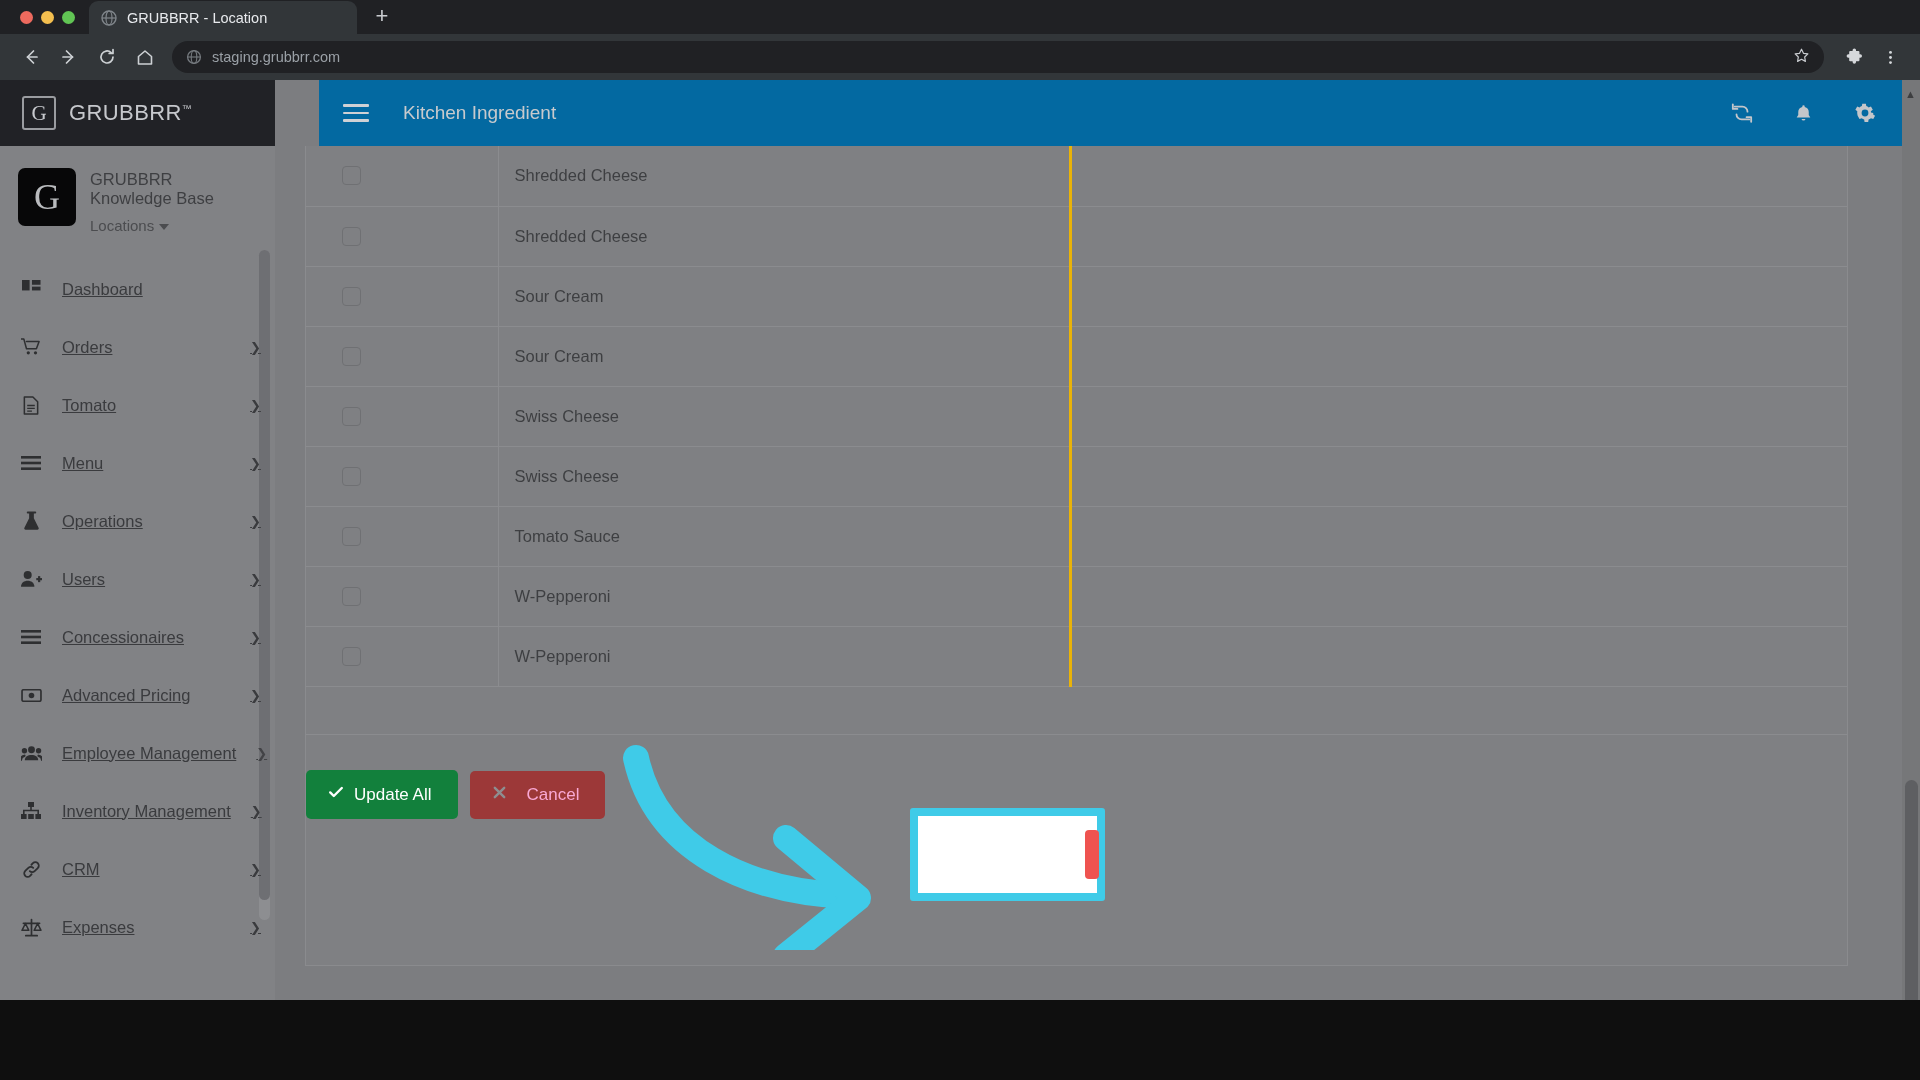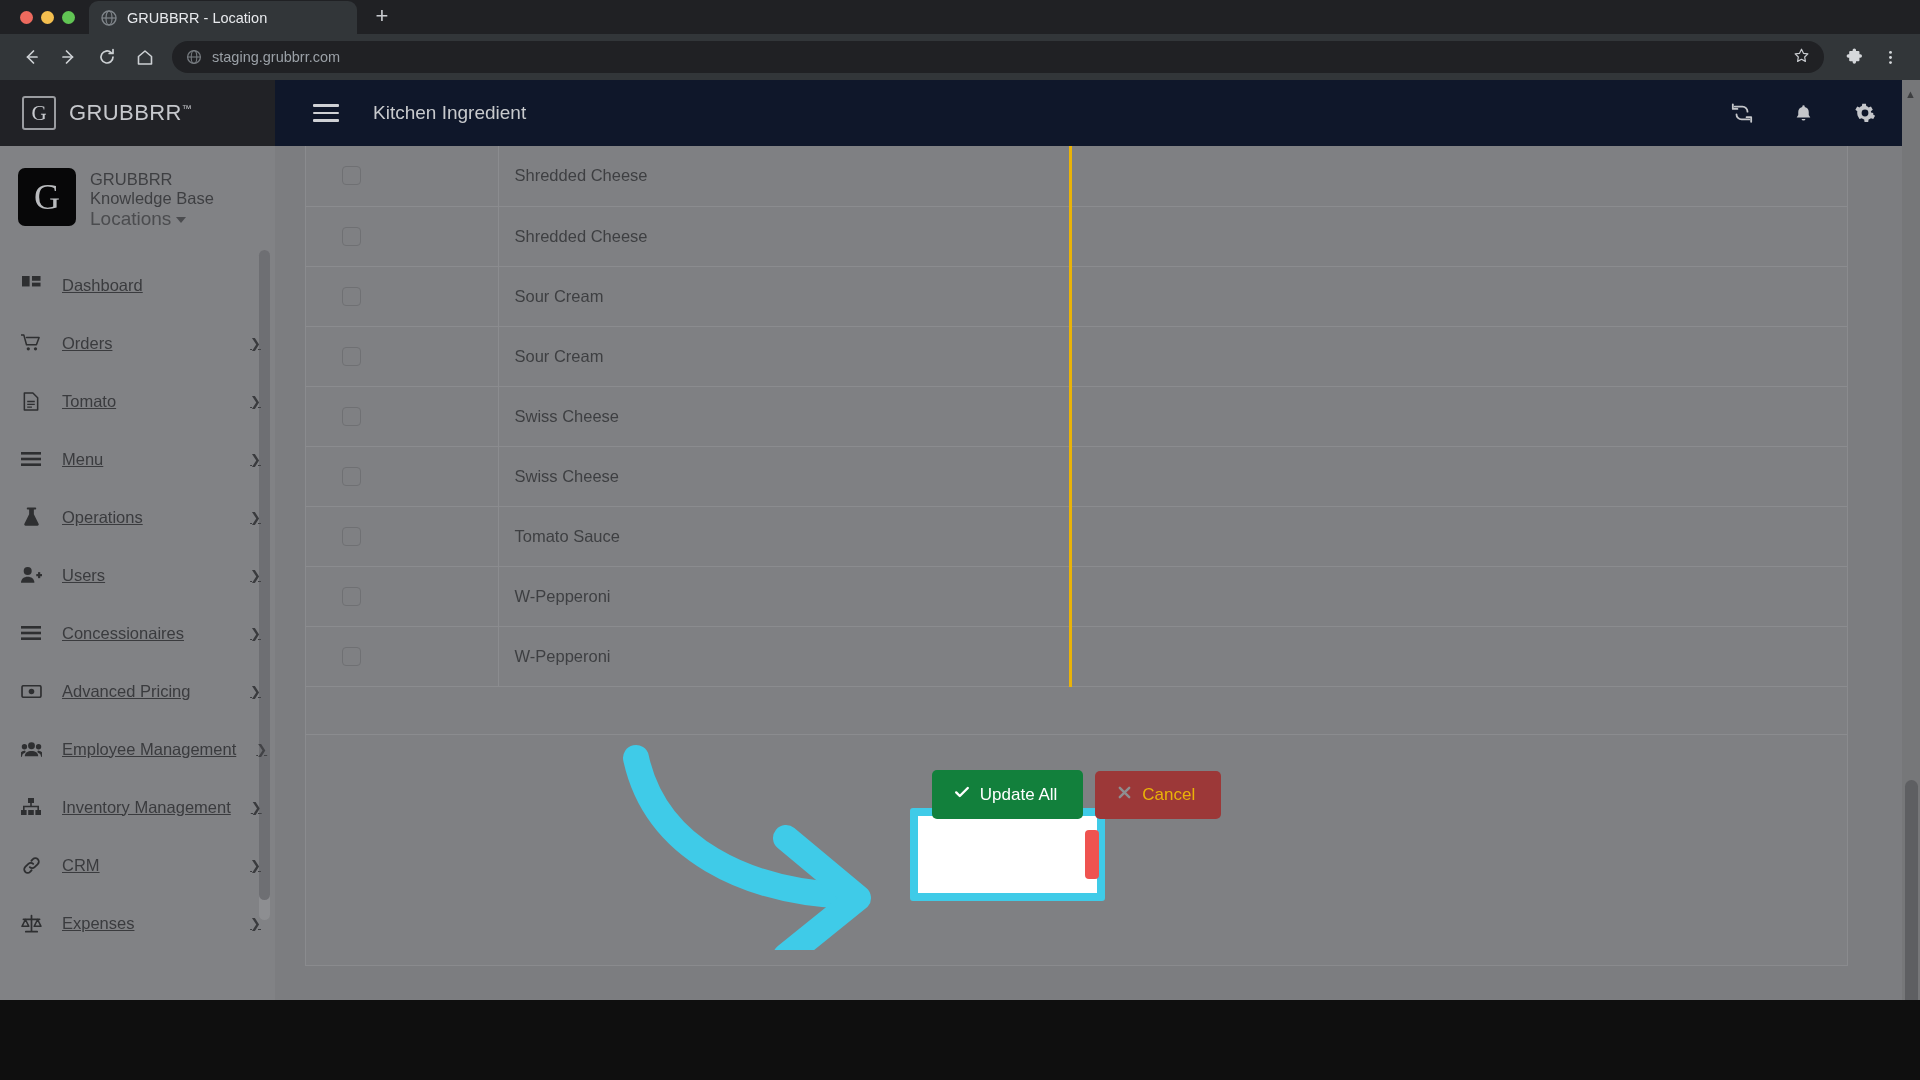--- a/index.html
+++ b/index.html
@@ -78,21 +78,21 @@
   #brand .tm { font-size: 10px; vertical-align: super; }
 
   #locblock { display: flex; padding: 22px 0 10px 18px; gap: 14px; }
   #locblock .avatar {
     width: 58px; height: 58px; background: #070708; border-radius: 7px;
     color: #b9bbbe; font-size: 36px; line-height: 58px; text-align: center;
     font-family: "Liberation Serif", serif; flex: 0 0 58px;
   }
   #locblock .txt { padding-top: 2px; }
   #locblock .name { color: #3e3f42; font-size: 16.5px; line-height: 19px; }
-  #locblock .locs { color: #4b4c4f; font-size: 19px; }
+  #locblock .locs { color: #4b4c4f; font-size: 15px; margin-top: 9px; }
   #locblock .caret {
     display: inline-block; margin-left: 5px;
     border-left: 5px solid transparent; border-right: 5px solid transparent;
     border-top: 6px solid #4b4c4f; vertical-align: middle;
   }
 
   #navlist { margin-top: 16px; position: relative; }
   .navitem {
     display: flex; align-items: center; height: 58px;
     padding-left: 20px; padding-right: 14px; gap: 20px;
@@ -107,22 +107,22 @@
     background: rgba(255,255,255,0.10); border-radius: 6px;
   }
   #sb-scroll-thumb {
     position: absolute; left: 259px; top: 170px; width: 11px; height: 650px;
     background: rgba(40,40,45,0.30); border-radius: 6px;
   }
 
   
   #main { position: absolute; left: 275px; top: 0; right: 0; height: 1000px; }
   #topbar {
-    height: 66px; background: #0f172a; display: flex; align-items: center;
-    padding-left: 38px; gap: 34px;
+    height: 66px; background: #0369a1; display: flex; align-items: center;
+    padding-left: 24px; gap: 34px; margin-left: 44px;
   }
   #hamburger { width: 26px; display: flex; flex-direction: column; gap: 5px; }
   #hamburger span { display: block; height: 2.5px; background: #cfd1d5; border-radius: 1px; }
   #pagetitle { color: #c8cacd; font-size: 19px; }
   #topicons { margin-left: auto; display: flex; align-items: center; gap: 40px; padding-right: 44px; }
   #topicons .ticon { color: #c4c6ca; display: flex; }
 
   #content { padding: 0 0 0 0; }
   #card {
     margin: 0 72px 0 30px; background: #7f8083;
@@ -134,29 +134,29 @@
   td.cbcell { width: 192px; border-right: 1px solid #8b8c8f; padding-left: 36px; }
   td.namecell { width: 572px; border-right: 3px solid #eab308; padding-left: 16px; }
   td.lastcell { }
   .cb {
     width: 19px; height: 19px; border: 1px solid #6f7073; border-radius: 4px;
     background: transparent; display: block;
   }
   .rowname { color: #3e3f42; font-size: 16.5px; }
   #spacerrow { height: 48px; border-bottom: 1px solid #8b8c8f; }
 
-  #actionbar { height: 120px; display: flex; align-items: center; justify-content: center; gap: 0px; }
+  #actionbar { height: 120px; display: flex; align-items: center; gap: 0px; }
   #btn-update {
     background: #12803c; color: #fff; font-size: 17px; border: none;
     padding: 14px 26px 14px 22px; border-radius: 5px; display: flex; align-items: center; gap: 10px;
     white-space: nowrap;
   }
   #btn-cancel {
-    background: #9c3838; color: #eab308; font-size: 17px; border: none;
-    padding: 14px 26px 14px 22px; border-radius: 5px; display: flex; align-items: center; gap: 10px;
+    background: #9c3838; color: #f9a8d4; font-size: 17px; border: none;
+    padding: 14px 26px 14px 22px; border-radius: 5px; display: flex; align-items: center; gap: 20px;
     white-space: nowrap;
   }
   #btn-wrap { position: relative; display: flex; align-items: center; gap: 12px; }
 
   #footer { padding: 38px 0 0 30px; color: #5d5e61; font-size: 16.5px; }
 
   
   #page-scrollbar {
     position: absolute; right: 0; top: 0; width: 18px; height: 1000px;
     background: #767779;

